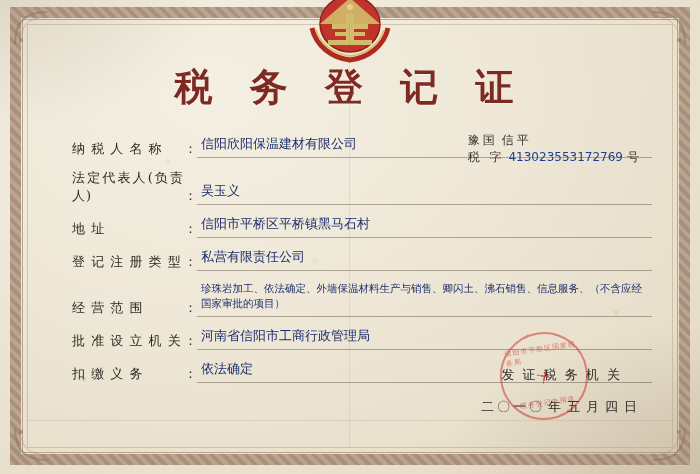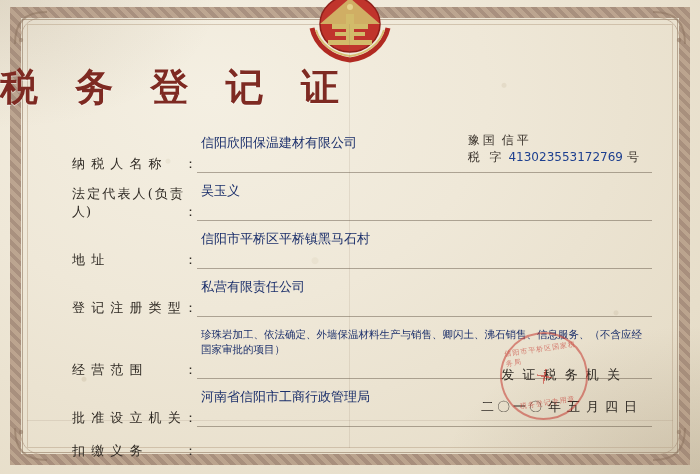--- a/index.html
+++ b/index.html
@@ -52,21 +52,21 @@
 
   
   .emblem{
     position:absolute;left:50%;top:-6px;transform:translateX(-50%);
     width:96px;height:74px;
   }
 
   .content{position:absolute;left:0;top:0;right:0;bottom:0;}
 
   .title{
-    position:absolute;top:62px;left:0;right:0;
+    position:absolute;top:62px;left:0;right:0;text-align:center;
     font-family:"DejaVu Serif","Liberation Serif",serif;
     font-size:38px;font-weight:bold;letter-spacing:12px;
     color:#7e2a22;
     text-shadow:0 1px 0 rgba(255,255,255,.5);
   }
 
   .numberblock{
     position:absolute;right:58px;top:112px;
     font-size:12px;color:#3a332c;text-align:left;
     line-height:17px;
@@ -97,21 +97,21 @@
   }
   .flabel span{display:inline-block;width:100%;}
   .fcolon{
     flex:0 0 10px;font-size:13px;color:#2f2a24;padding-top:3px;
   }
   .fvalue{
     flex:1;border-bottom:1px solid rgba(90,78,62,.45);
     min-height:20px;
     font-size:13px;color:#1b2f6b;
     font-family:"DejaVu Sans","Liberation Sans",sans-serif;
-    padding:2px 2px 17px 4px;
+    padding:2px 2px 1px 4px;
     line-height:16px;
   }
   .fvalue.two-line{min-height:34px;font-size:10.5px;line-height:15px;}
 
   .issuer{
     position:absolute;right:78px;top:366px;
     font-family:"DejaVu Serif","Liberation Serif",serif;
     font-size:13px;color:#2f2a24;letter-spacing:2px;
   }
   .datel{
@@ -279,20 +279,21 @@
 
       <div class="field">
         <div class="flabel"><span>批 准 设 立 机 关</span></div>
         <div class="fcolon">：</div>
         <div class="fvalue">河南省信阳市工商行政管理局</div>
       </div>
 
       <div class="field">
         <div class="flabel"><span>扣 缴 义 务</span></div>
         <div class="fcolon">：</div>
+        <div class="fvalue">依法确定</div>
       </div>
 
     </div>
 
     <div class="issuer">发 证 税 务 机 关</div>
 
     <div class="datel">
       <span class="dv">二〇一〇</span>
       <span class="dv">年</span>
       <span class="dv">五</span>

